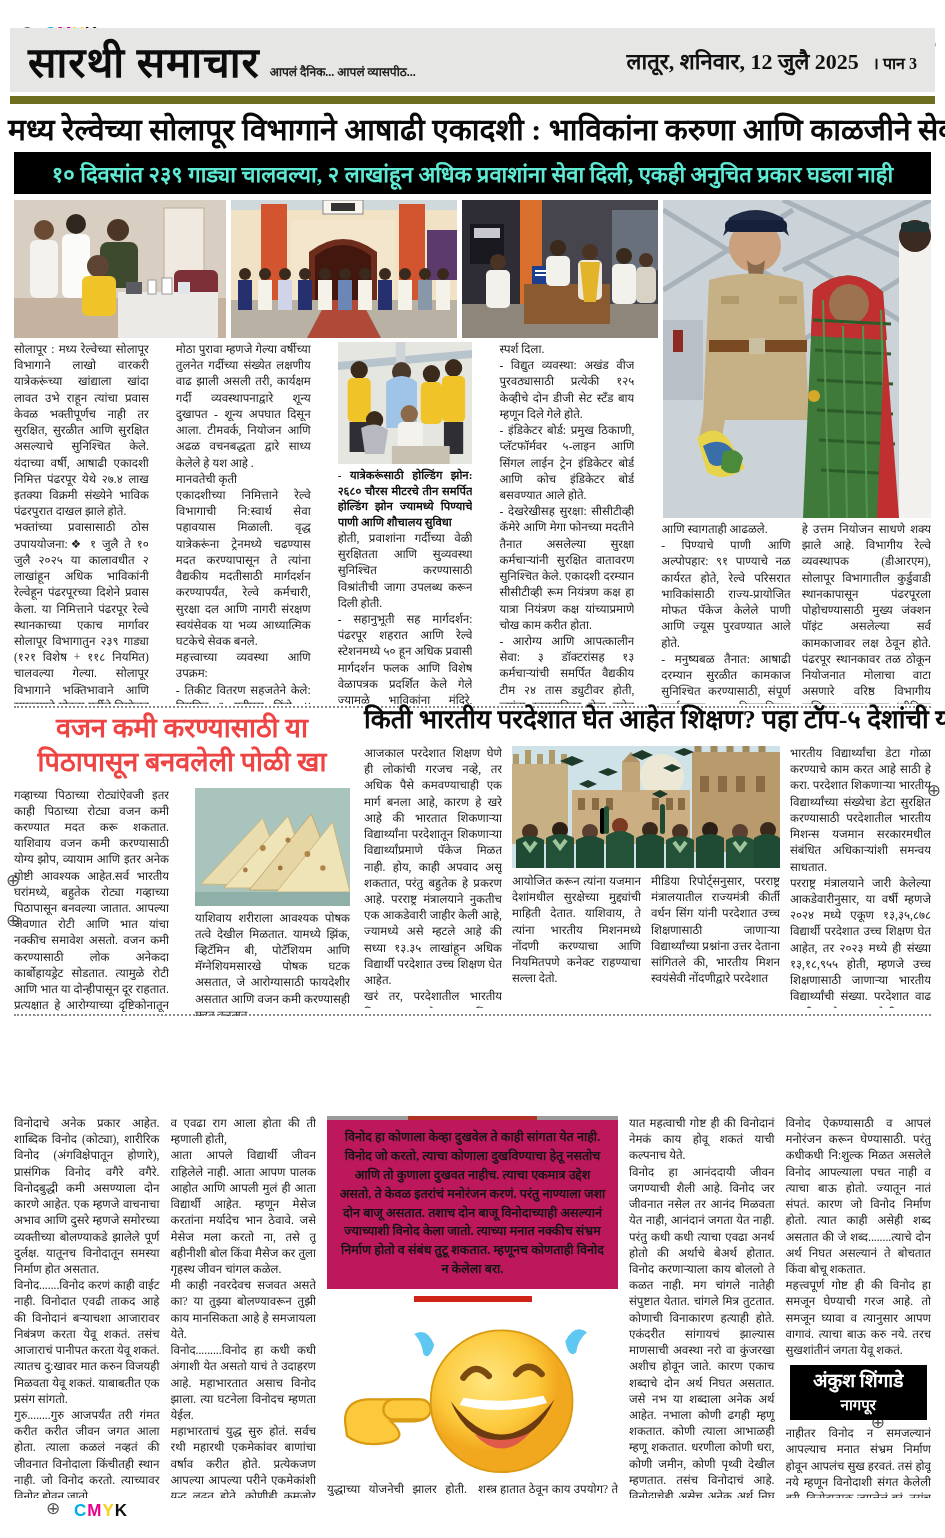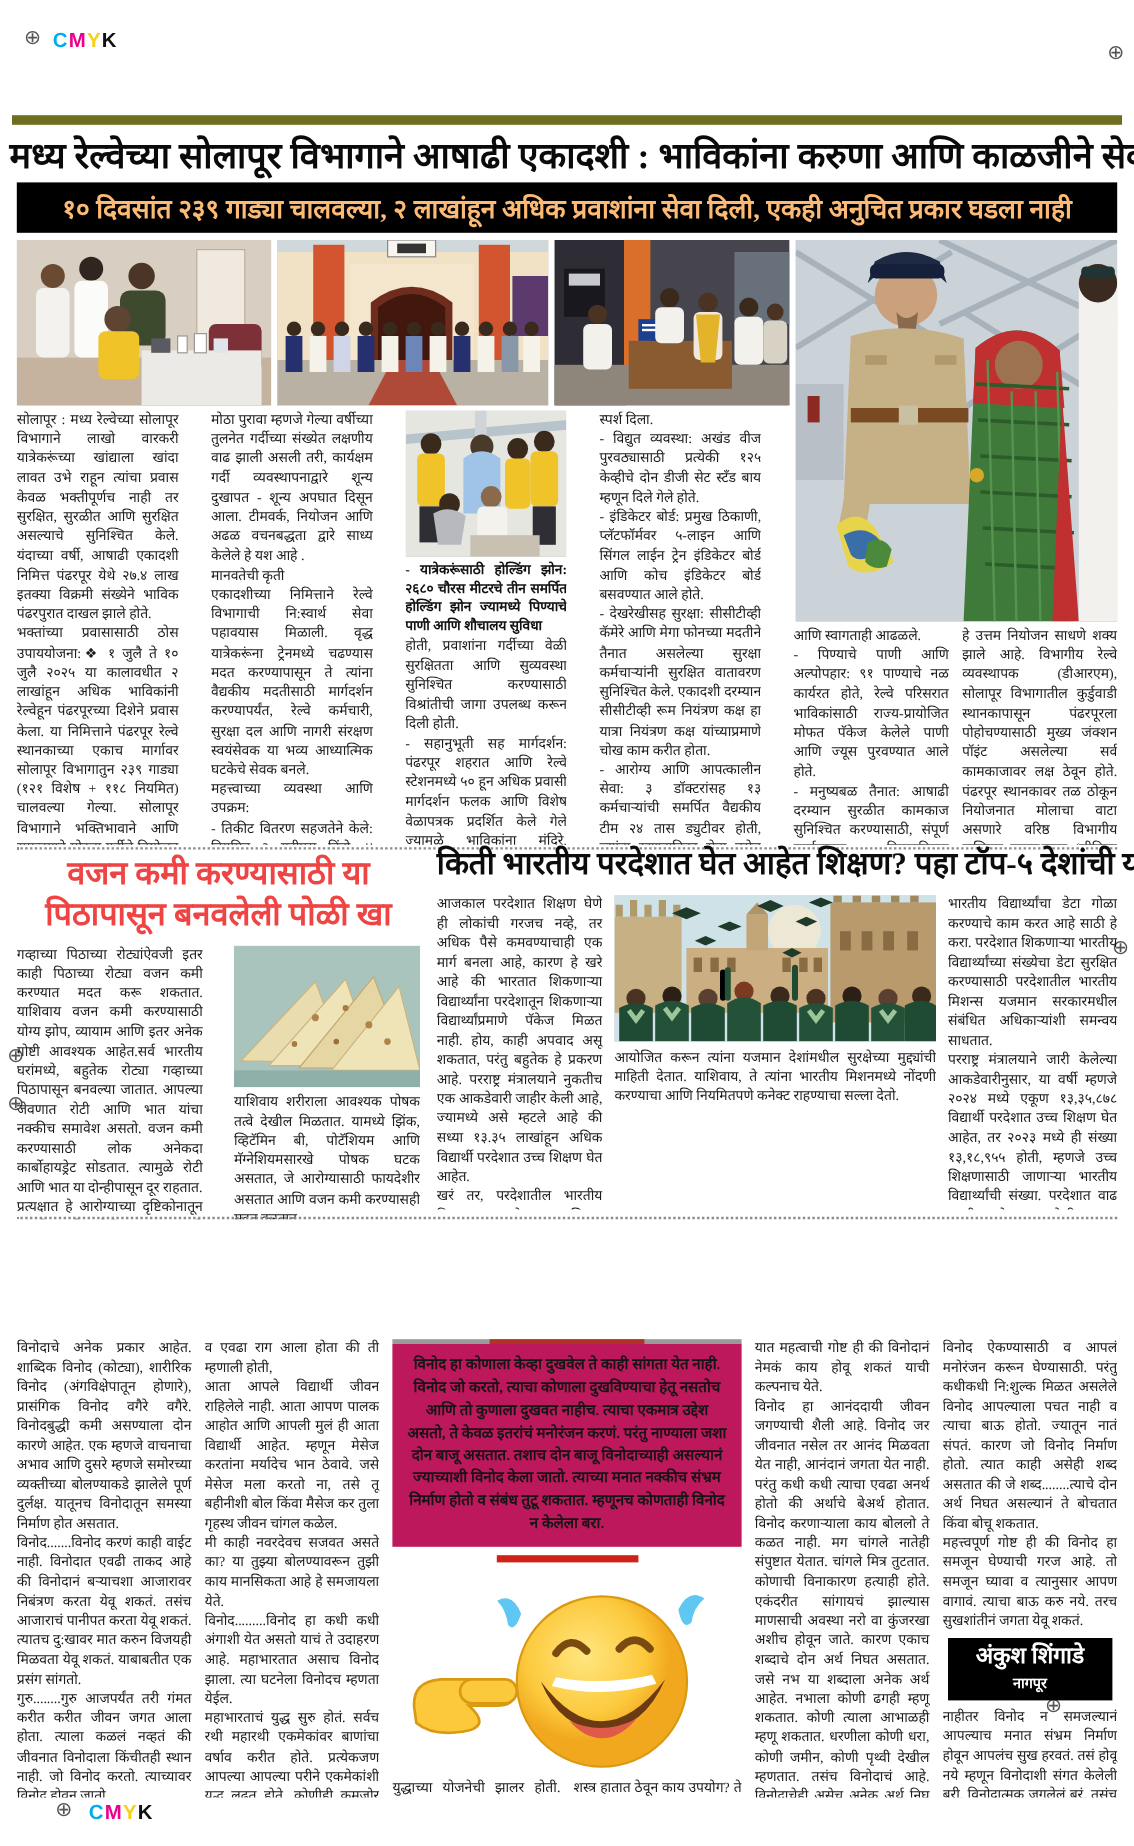--- a/index.html
+++ b/index.html
@@ -15,21 +15,21 @@
   #masthead { position:absolute; left:10px; right:10px; top:28px; height:64px; background:#e6e6e4; display:flex; align-items:center; padding:0 18px; }
   #mast-title { font-size:42px; font-weight:800; color:#0c0c0c; letter-spacing:1px; white-space:nowrap; }
   #mast-tagline { font-size:12px; font-weight:bold; color:#222; margin:22px 0 0 10px; white-space:nowrap; }
   #mast-right { margin-left:auto; display:flex; align-items:baseline; gap:14px; }
   #mast-date { font-size:22px; font-weight:800; color:#111; white-space:nowrap; }
   #mast-page { font-size:16px; font-weight:bold; color:#111; white-space:nowrap; }
   #oliverule { position:absolute; left:10px; right:10px; top:96px; height:8px; background:#6e6e20; }
 
   
   #lead-headline { position:absolute; left:8px; right:8px; top:108px; text-align:center; font-size:30px; font-weight:800; color:#0a0a0a; white-space:nowrap; }
-  #lead-subbar { position:absolute; left:14px; right:14px; top:152px; height:42px; background:#000; color:#fdba74; display:flex; align-items:center; justify-content:center; font-size:22px; font-weight:700; white-space:nowrap; }
+  #lead-subbar { position:absolute; left:14px; right:14px; top:152px; height:42px; background:#000; color:#5eead4; display:flex; align-items:center; justify-content:center; font-size:22px; font-weight:700; white-space:nowrap; }
 
   .photo { position:absolute; overflow:hidden; background:#ccc; }
   .photo svg { display:block; width:100%; height:100%; }
 
   #lead-body { position:absolute; left:14px; right:14px; top:342px; height:362px; display:flex; gap:27px; }
   .lcol { flex:1 1 0; overflow:hidden; }
   .coltext { text-align:justify; font-size:11.6px; line-height:1.4; color:#1b1b1b; white-space:pre-line; }
   .caption { font-weight:bold; font-size:11.4px; line-height:1.38; color:#111; text-align:justify; white-space:pre-line; }
   #lead-col3 .photo-inset { position:relative; width:100%; height:122px; margin-bottom:4px; }
   #lead-right { flex:2 1 0; display:flex; gap:11px; padding-top:180px; }
@@ -62,41 +62,49 @@
   #quote-top { height:4px; background:#9a9a9a; position:relative; }
   #quote-top .seg { position:absolute; left:28%; width:44%; height:100%; background:#b23325; }
   #quote-box { background:#be185d; padding:8px 12px 10px; font-size:12.6px; font-weight:bold; line-height:1.5; text-align:center; color:#151515; }
   #red-bar { width:118px; height:6px; background:#cf2318; margin:7px auto 4px; }
   #emoji-wrap { position:relative; height:176px; }
   #joke-mid-cols { display:flex; gap:11px; flex:1; overflow:hidden; }
   #joke-mid-cols .lcol { flex:1; }
 
   #author-box { background:#000; color:#fff; text-align:center; padding:5px 20px 6px; margin:6px 4px; }
   #author-name { font-size:19px; font-weight:800; line-height:1.15; }
-  #author-place { font-size:12px; font-weight:bold; margin-top:2px; }
+  #author-place { font-size:15px; font-weight:bold; margin-top:2px; }
 </style>
 </head>
 <body>
 
 <div id="page">
 
   <span class="regmark" style="left:20px; top:24px;">⊕</span>
   <div class="cmyk" style="left:44px; top:24px;">
     <span style="color:#00aeef">C</span><span style="color:#ec008c">M</span><span style="color:#f7d117">Y</span><span style="color:#111">K</span>
   </div>
   <span class="regmark" style="right:8px; top:36px;">⊕</span>
   <span class="regmark" style="left:6px; top:872px;">⊕</span>
   <span class="regmark" style="left:6px; top:912px;">⊕</span>
   <span class="regmark" style="right:4px; top:782px;">⊕</span>
   <span class="regmark" style="right:60px; top:1414px;">⊕</span>
   <span class="regmark" style="left:46px; top:1500px;">⊕</span>
   <div class="cmyk" style="left:74px; top:1501px;">
     <span style="color:#00aeef">C</span><span style="color:#ec008c">M</span><span style="color:#f7d117">Y</span><span style="color:#111">K</span>
   </div>
 
+  <div id="masthead">
+    <div id="mast-title">सारथी समाचार</div>
+    <div id="mast-tagline">आपलं दैनिक... आपलं व्यासपीठ...</div>
+    <div id="mast-right">
+      <div id="mast-date">लातूर, शनिवार, 12 जुलै 2025</div>
+      <div id="mast-page">। पान 3</div>
+    </div>
+  </div>
   <div id="oliverule"></div>
 
   <div id="lead-headline">मध्य रेल्वेच्या सोलापूर विभागाने आषाढी एकादशी : भाविकांना करुणा आणि काळजीने सेवा दिली</div>
   <div id="lead-subbar">१० दिवसांत २३९ गाड्या चालवल्या, २ लाखांहून अधिक प्रवाशांना सेवा दिली, एकही अनुचित प्रकार घडला नाही</div>
 
   <div class="photo" style="left:14px; top:200px; width:212px; height:138px;">
     <svg viewBox="0 0 212 138" preserveAspectRatio="none">
       <rect width="212" height="138" fill="#d8cfc2"></rect>
       <rect x="150" y="8" width="40" height="90" fill="#efe9e0" stroke="#bcae9c"></rect>
       <rect x="0" y="98" width="212" height="40" fill="#c5b3a0"></rect>
@@ -376,20 +384,23 @@
                 <path d="M222 96 L228 104 L234 96" stroke="#9ec49a" stroke-width="4" fill="none"></path>
               <circle cx="256" cy="84" r="8" fill="#3a2a1c"></circle>
                 <path d="M242 92 Q256 84 268 92 L268 122 L242 122 Z" fill="#1f4a33"></path>
             </g>
           </svg>
         </div>
         <div id="edu-capts">
           <div class="lcol">
               <div class="coltext">आयोजित करून त्यांना यजमान देशांमधील सुरक्षेच्या मुद्द्यांची माहिती देतात. याशिवाय, ते त्यांना भारतीय मिशनमध्ये नोंदणी करण्याचा आणि नियमितपणे कनेक्ट राहण्याचा सल्ला देतो.</div>
             </div>
+          <div class="lcol">
+              <div class="coltext">मीडिया रिपोर्ट्सनुसार, परराष्ट्र मंत्रालयातील राज्यमंत्री कीर्ती वर्धन सिंग यांनी परदेशात उच्च शिक्षणासाठी जाणाऱ्या विद्यार्थ्यांच्या प्रश्नांना उत्तर देताना सांगितले की, भारतीय मिशन स्वयंसेवी नोंदणीद्वारे परदेशात</div>
+            </div>
         </div>
       </div>
       <div id="edu-c4" class="lcol">
           <div class="coltext">भारतीय विद्यार्थ्यांचा डेटा गोळा करण्याचे काम करत आहे साठी हे करा. परदेशात शिकणाऱ्या भारतीय विद्यार्थ्यांच्या संख्येचा डेटा सुरक्षित करण्यासाठी परदेशातील भारतीय मिशन्स यजमान सरकारमधील संबंधित अधिकाऱ्यांशी समन्वय साधतात.
 परराष्ट्र मंत्रालयाने जारी केलेल्या आकडेवारीनुसार, या वर्षी म्हणजे २०२४ मध्ये एकूण १३,३५,८७८ विद्यार्थी परदेशात उच्च शिक्षण घेत आहेत, तर २०२३ मध्ये ही संख्या १३,१८,९५५ होती, म्हणजे उच्च शिक्षणासाठी जाणाऱ्या भारतीय विद्यार्थ्यांची संख्या. परदेशात वाढ झाली आहे. त्याच वेळी, २०२२ मध्ये ही संख्या ९,०७,४०४ होती, तर २०१९ मध्ये केवळ ६,७५,५४१ विद्यार्थी उच्च शिक्षणासाठी परदेशात गेले.</div>
         </div>
     </div>
   </div>
 
   <div class="dotline" style="top:1014px;"></div>

